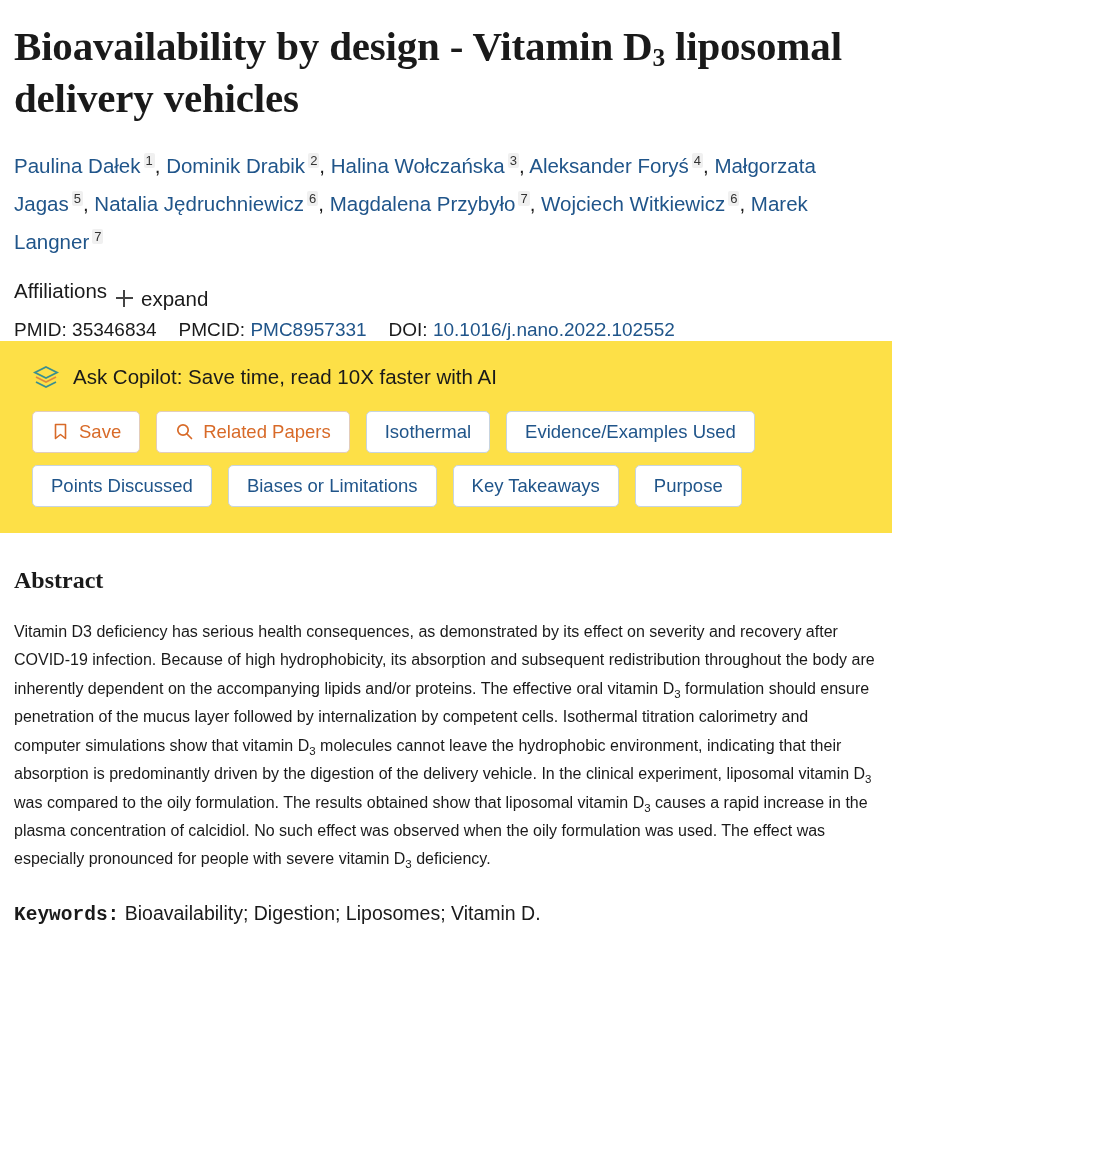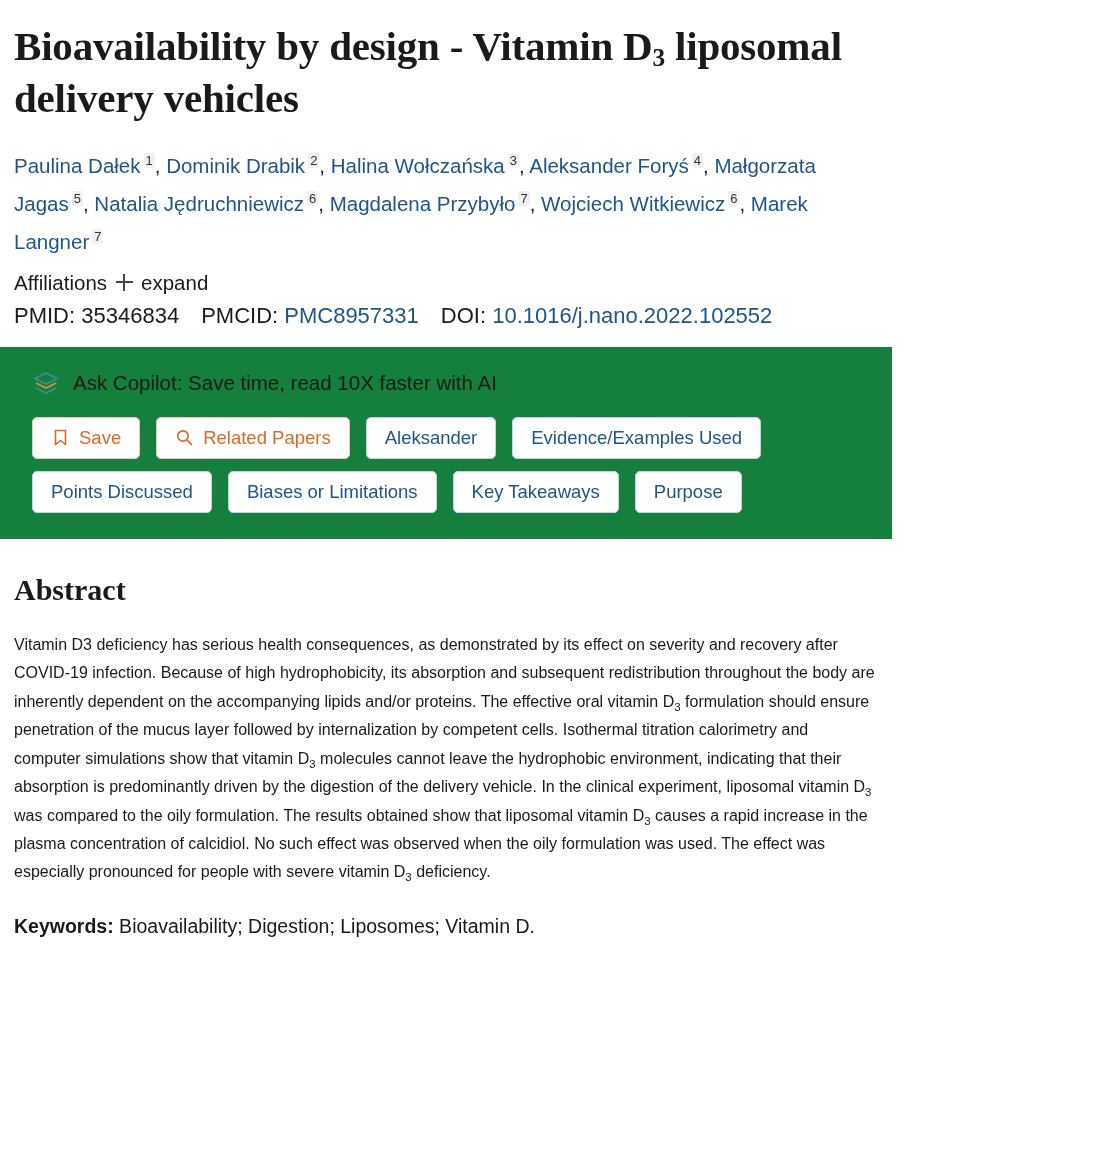--- a/index.html
+++ b/index.html
@@ -66,50 +66,50 @@
     display: flex;
     align-items: center;
     gap: 9px;
   }
   .expand-toggle {
     display: inline-flex;
     align-items: center;
     gap: 8px;
     color: #1a1a1a;
     cursor: pointer;
+    margin-top: 16px;
   }
   .plus-icon {
     display: inline-block;
     width: 17px;
     height: 17px;
     position: relative;
   }
   .plus-icon::before, .plus-icon::after {
     content: "";
     position: absolute;
     background: #444;
   }
   .plus-icon::before { left: 0; top: 7px; width: 17px; height: 2px; }
   .plus-icon::after { top: 0; left: 7px; height: 17px; width: 2px; }
   
   .ids-row {
-    font-size: 22px;
-    color: #1a1a1a;
-    margin-bottom: 18px;
+    font-size: 19px;
+    color: #1a1a1a;
     white-space: nowrap;
   }
   .ids-row .gap { display: inline-block; width: 22px; }
   .id-link {
     color: #20558a;
     text-decoration: none;
     cursor: pointer;
   }
   
   .copilot {
-    background: #15803d;
+    background: #fde047;
     margin: 0 -14px;
     padding: 22px 32px 26px 32px;
   }
   .copilot-head {
     display: flex;
     align-items: center;
     gap: 13px;
     font-size: 20.5px;
     color: #1a1a1a;
     margin-bottom: 20px;
@@ -138,21 +138,21 @@
     color: #20558a;
     cursor: pointer;
     white-space: nowrap;
   }
   .chip.accent { color: #d86a28; border-color: #e3cdbc; }
   .chip-ico { display: inline-flex; width: 19px; height: 19px; }
   
   .abstract-wrap { padding: 34px 0 10px 0; }
   .abstract-h {
     font-family: "Liberation Serif", serif;
-    font-size: 30px;
+    font-size: 24px;
     font-weight: bold;
     margin: 0 0 24px 0;
     color: #1a1a1a;
   }
   .abstract-p {
     font-size: 16px;
     line-height: 1.78;
     color: #1a1a1a;
     margin: 0 0 24px 0;
     text-align: left;
@@ -161,21 +161,21 @@
     font-size: 0.72em;
     vertical-align: baseline;
     position: relative;
     top: 4px;
   }
   .keywords {
     font-size: 19.5px;
     line-height: 1.6;
     color: #1a1a1a;
   }
-  .keywords b { font-weight: bold; }
+  .keywords b { font-weight: bold; font-family: Liberation Mono, monospace; }
 </style>
 </head>
 <body>
 
 <div class="page">
 
   <h1 class="title">
     <span>Bioavailability by design </span><span>- </span><span>Vitamin D</span><sub>3</sub><span> liposomal delivery vehicles</span>
   </h1>
 
@@ -224,21 +224,21 @@
         <span class="chip-ico">
           <svg width="19" height="19" viewBox="0 0 19 19" aria-hidden="true">
             <circle cx="8" cy="8" r="5.2" fill="none" stroke="#d86a28" stroke-width="1.7"></circle>
             <line x1="12" y1="12" x2="16.5" y2="16.5" stroke="#d86a28" stroke-width="1.7" stroke-linecap="round"></line>
           </svg>
         </span>
         <span>Related Papers</span>
       </button>
 
       <button class="chip">
-        <span>Aleksander</span>
+        <span>Isothermal</span>
       </button>
 
       <button class="chip">
         <span>Evidence/Examples Used</span>
       </button>
 
       <button class="chip">
         <span>Points Discussed</span>
       </button>
 

